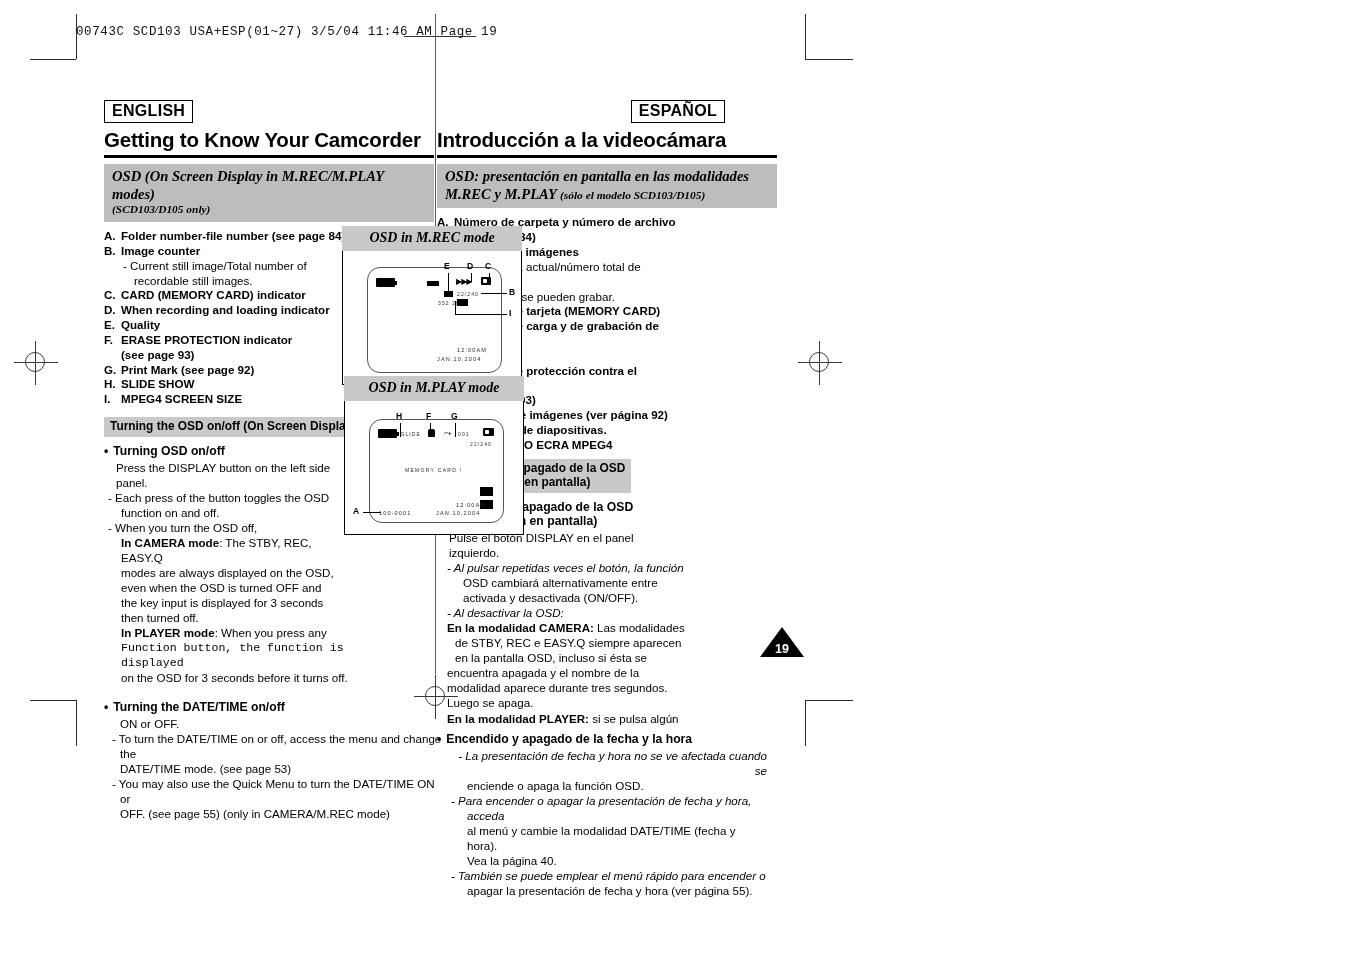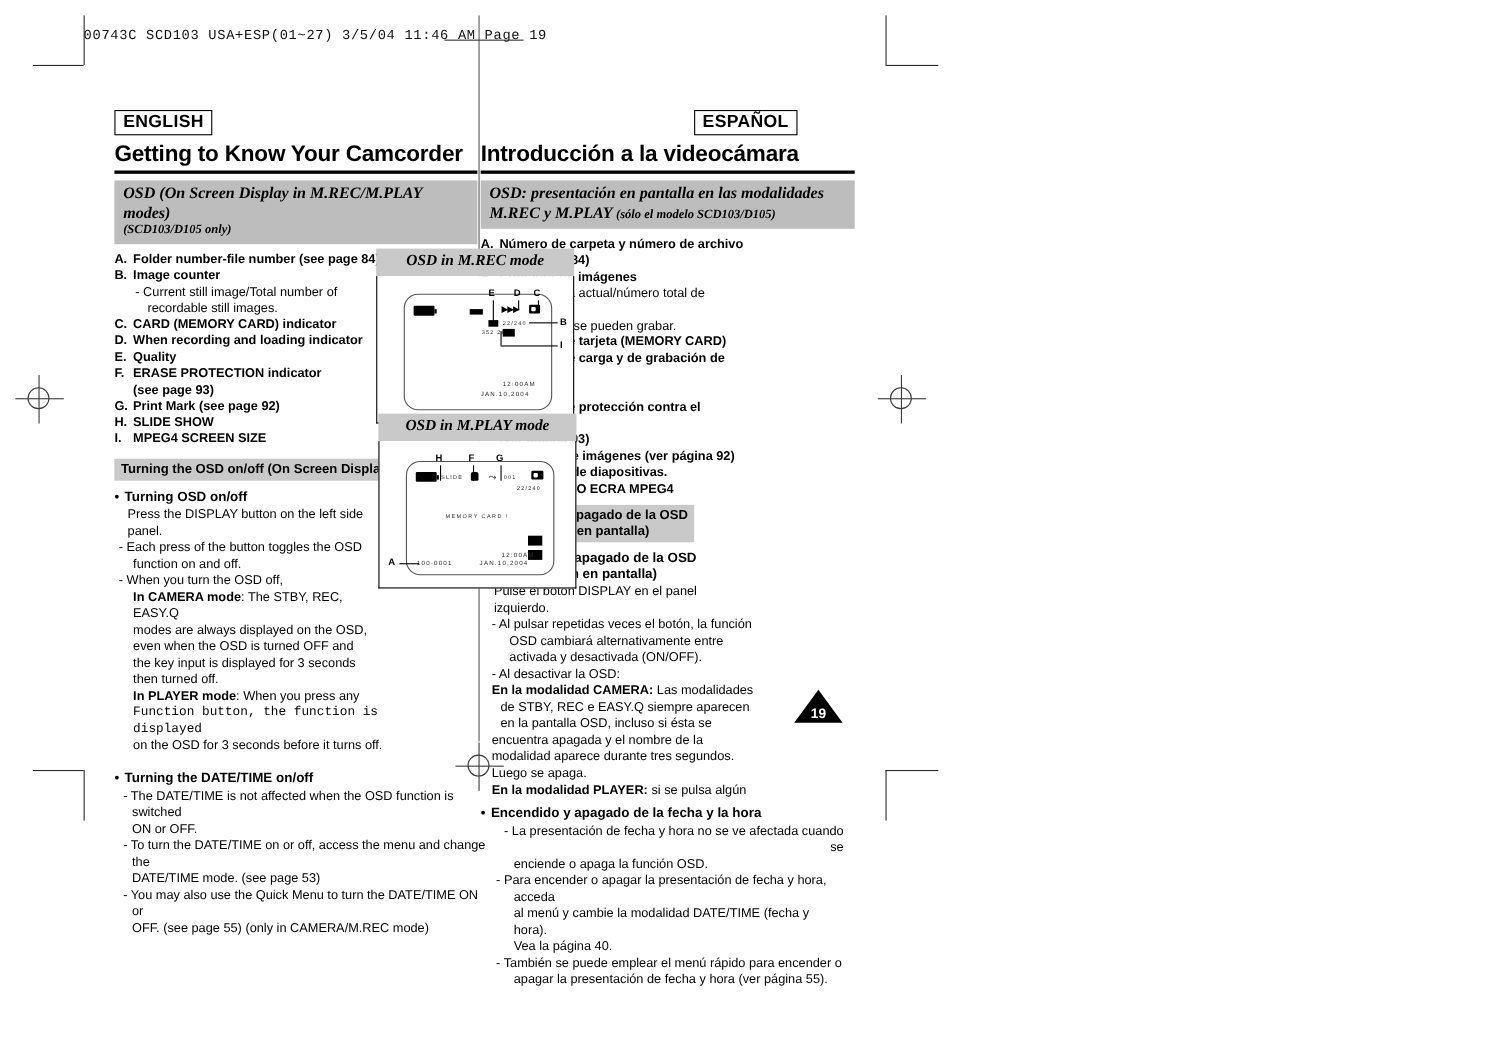--- a/index.html
+++ b/index.html
@@ -66,21 +66,21 @@
   .secband{
     display:inline-block;background:#c9c9c9;padding:2px 6px 3px 6px;
     font-size:11.9px;font-weight:bold;margin-top:10px;line-height:1.22;
   }
   .bullethead{font-size:12.2px;font-weight:bold;margin-top:7px;display:flex;}
   .bullethead .bdot{margin-right:5px;}
   .body{font-size:11.6px;line-height:1.30;margin-top:2px;}
   .body p{margin:0;}
   .ind1{padding-left:12px;}
   .dashrow{padding-left:12px;text-indent:-8px;}
-  .dashrow2{padding-left:22px;text-indent:-12px;}
+  .dashrow2{padding-left:22px;text-indent:-12px;font-style:italic;}
   .ind2{padding-left:26px;}
   .b{font-weight:bold;}
 
   
   .figwrap{position:absolute;}
   .figcap{
     background:#c9c9c9;font-family:"Liberation Serif", serif;font-style:italic;
     font-weight:bold;font-size:14px;text-align:center;padding:4px 0 5px 0;
   }
   .figbox{border:1.6px solid #000;border-top:none;background:#fff;position:relative;}
@@ -207,21 +207,20 @@
       <p class="ind1" style="padding-left:17px;"><span class="b">In PLAYER mode</span><span>: When you press any</span></p>
       <p class="ind1" style="padding-left:17px;font-family:Liberation Mono, monospace;">Function button, the function is displayed</p>
       <p class="ind1" style="padding-left:17px;">on the OSD for 3 seconds before it turns off.</p>
     </div>
 
     <div class="bullethead" style="margin-top:14px;">
       <span class="bdot">•</span>
       <span>Turning the DATE/TIME on/off</span>
     </div>
     <div class="body" style="width:340px;">
-      <p class="dashrow" style="padding-left:16px;text-indent:-8px;">- The DATE/TIME is not affected when the OSD function is switched</p>
       <p style="padding-left:16px;">  ON or OFF.</p>
       <p class="dashrow" style="padding-left:16px;text-indent:-8px;">- To turn the DATE/TIME on or off, access the menu and change the</p>
       <p style="padding-left:16px;">  DATE/TIME mode. (see page 53)</p>
       <p class="dashrow" style="padding-left:16px;text-indent:-8px;">- You may also use the Quick Menu to turn the DATE/TIME ON or</p>
       <p style="padding-left:16px;">  OFF. (see page 55) (only in CAMERA/M.REC mode)</p>
     </div>
   </div>
 
   <div class="col col-es es">
     <div class="langtag-wrap-es">
@@ -384,17 +383,17 @@
       <div class="lead" style="left:85px;top:22px;width:1px;height:14px;"></div>
       <div class="leadlbl" style="left:81px;top:10px;">F</div>
       <div class="lead" style="left:110px;top:22px;width:1px;height:14px;"></div>
       <div class="leadlbl" style="left:106px;top:10px;">G</div>
 
       <div class="lead" style="left:18px;top:111px;width:18px;height:1px;"></div>
       <div class="leadlbl" style="left:8px;top:105px;">A</div>
     </div>
   </div>
 
-  <div class="pagebadge" style="left:722px;top:627px;">
+  <div class="pagebadge" style="left:760px;top:627px;">
     <span>19</span>
   </div>
 
 </div>
 
 </body></html>

